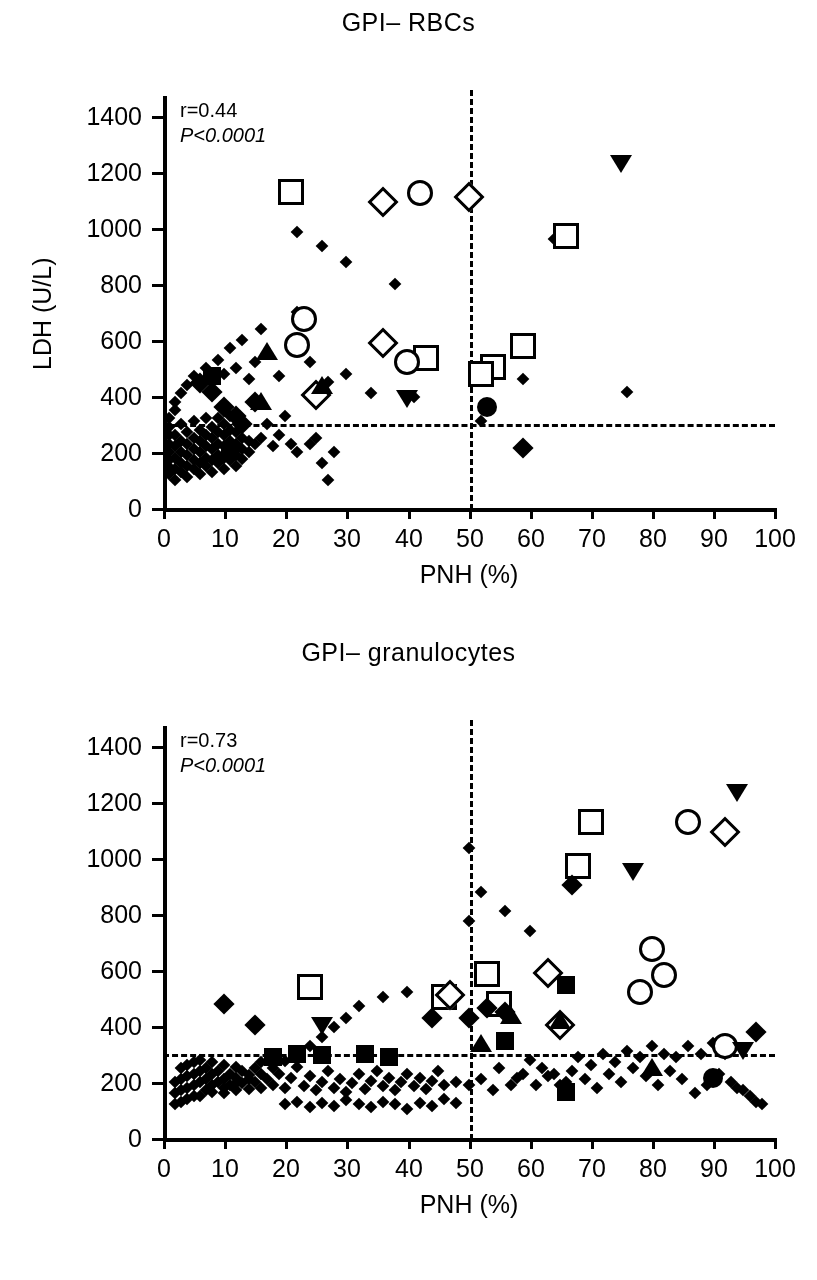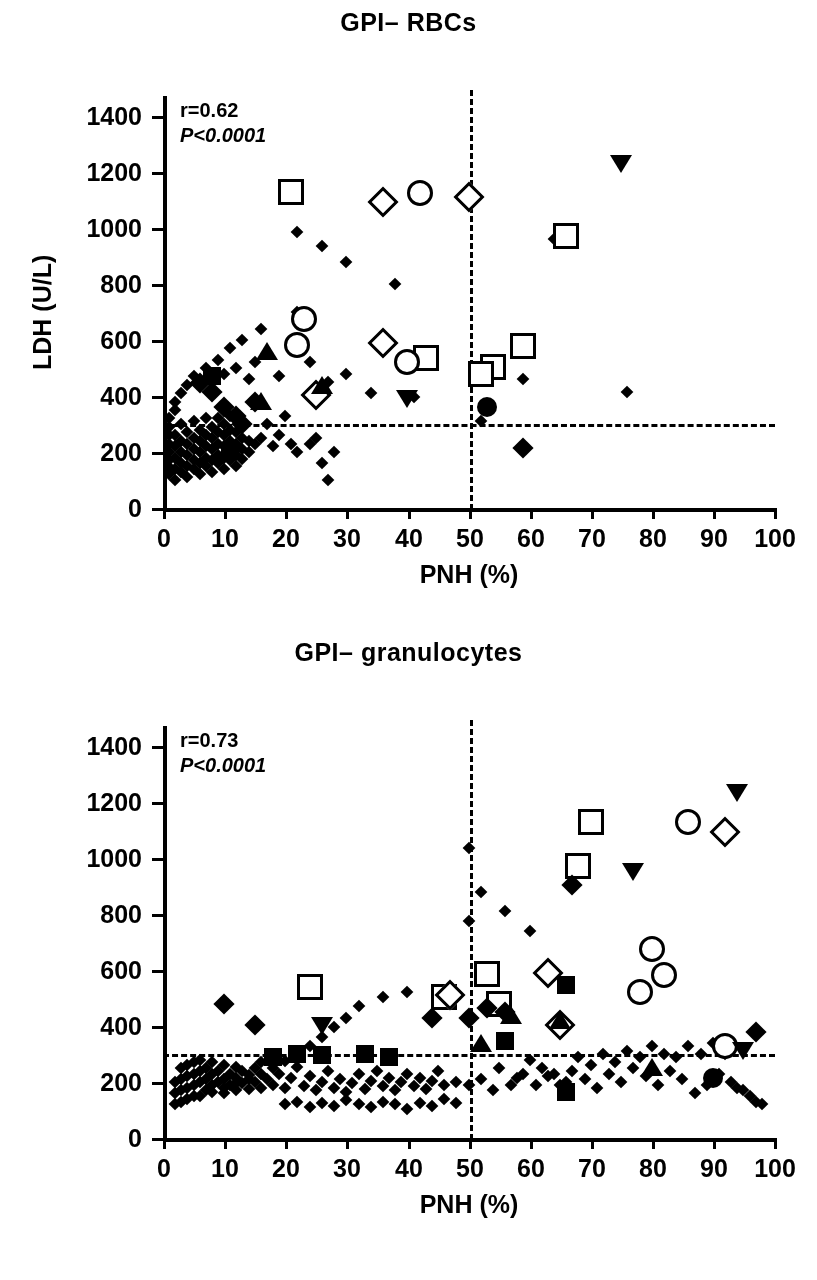--- a/index.html
+++ b/index.html
@@ -11,21 +11,20 @@
     width: 817px;
     height: 1280px;
     font-family: "Liberation Sans", sans-serif;
     color: #000000;
     overflow: hidden;
   }
   .page {
     position: relative;
     width: 685px;
     height: 1280px;
-    font-weight: bold;
   }
   .panel {
     position: absolute;
     left: 0;
     width: 817px;
     height: 620px;
   }
   #panel-rbc { top: 0px; }
   #panel-gran { top: 630px; padding-left: 32px; }
 
@@ -161,21 +160,21 @@
 <body>
 
 <div class="page">
 
   <div class="panel" id="panel-rbc">
     <div class="panel-title">GPI– RBCs</div>
 
     <div class="plot-wrap">
 
       <div class="stats" style="left:180px; top:38px;">
-        <div>r=0.62</div>
+        <div>r=0.44</div>
         <div style="font-style:italic;">P&lt;0.0001</div>
       </div>
 
       <div class="axis-v" style="left:163px; top:36px; height:412px;"></div>
 
       <div class="axis-h" style="left:163px; top:448px; width:612px;"></div>
 
       <div class="tick-y" style="left:152px; top:56px;"></div>
       <div class="ylab" style="left:62px;  top:44px;">1400</div>
       <div class="tick-y" style="left:152px; top:112px;"></div>

